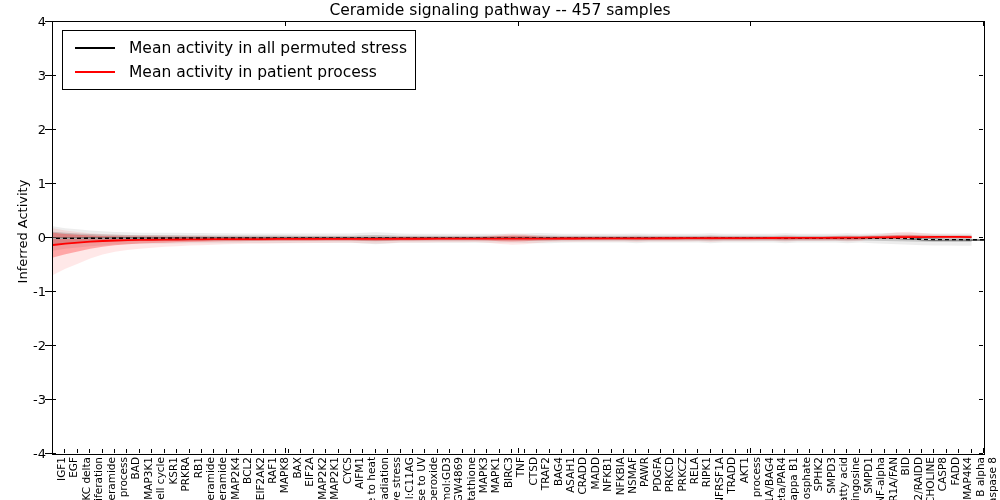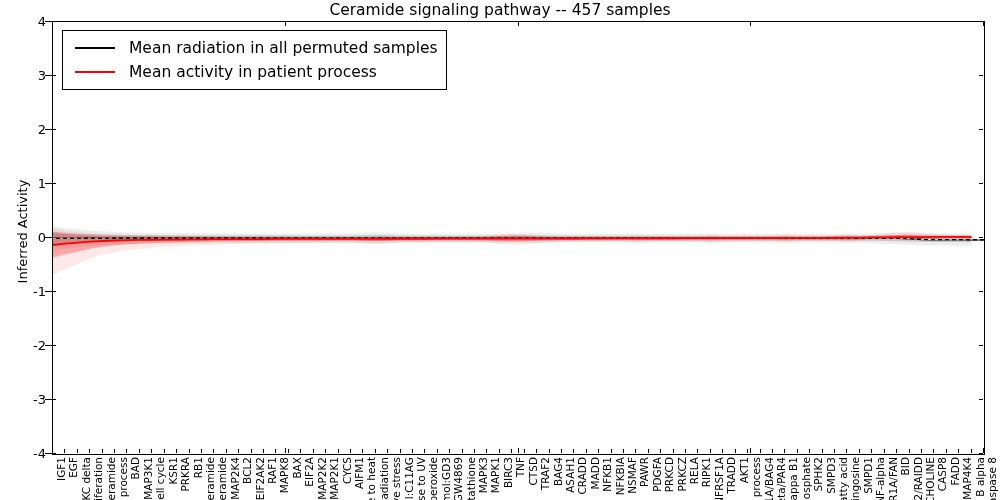--- a/index.html
+++ b/index.html
@@ -336,21 +336,21 @@
         <path d="M0.00,210.87 L12.41,212.11 L24.83,212.87 L37.24,213.52 L49.65,213.95 L62.07,214.22 L74.48,214.38 L86.89,214.49 L99.31,214.60 L111.72,214.70 L124.13,214.76 L136.55,214.81 L148.96,214.87 L161.37,214.92 L173.79,214.97 L186.20,214.97 L198.61,215.03 L211.03,215.03 L223.44,215.08 L235.85,215.08 L248.27,215.08 L260.68,215.14 L273.09,215.14 L285.51,215.14 L297.92,215.14 L310.33,215.03 L322.75,214.92 L335.16,215.03 L347.57,215.14 L359.99,215.19 L372.40,215.19 L384.81,215.19 L397.23,215.19 L409.64,215.19 L422.05,215.19 L434.47,214.81 L446.88,214.11 L459.29,213.57 L471.71,213.84 L484.12,214.49 L496.53,214.92 L508.95,215.03 L521.36,215.08 L533.77,215.08 L546.19,215.08 L558.60,215.08 L571.01,215.08 L583.43,214.92 L595.84,215.03 L608.25,215.08 L620.67,215.08 L633.08,215.08 L645.49,215.08 L657.91,214.81 L670.32,215.03 L682.73,215.08 L695.15,215.03 L707.56,215.03 L719.97,215.03 L732.39,214.70 L744.80,214.92 L757.21,214.97 L769.63,214.97 L782.04,214.97 L794.45,214.70 L806.87,214.81 L819.28,214.38 L831.69,213.73 L844.11,213.03 L856.52,212.76 L868.93,213.41 L881.35,213.95 L893.76,214.16 L906.17,214.27 L918.59,214.38 L918.59,216.11 L906.17,216.00 L893.76,216.00 L881.35,216.00 L868.93,215.89 L856.52,215.68 L844.11,215.78 L831.69,216.00 L819.28,216.43 L806.87,217.62 L794.45,217.84 L782.04,217.51 L769.63,217.57 L757.21,217.57 L744.80,217.62 L732.39,217.94 L719.97,217.62 L707.56,217.62 L695.15,217.67 L682.73,217.67 L670.32,217.73 L657.91,218.05 L645.49,217.73 L633.08,217.78 L620.67,217.78 L608.25,217.84 L595.84,217.89 L583.43,218.05 L571.01,217.84 L558.60,217.84 L546.19,217.89 L533.77,217.89 L521.36,217.94 L508.95,218.00 L496.53,218.16 L484.12,218.59 L471.71,219.24 L459.29,219.51 L446.88,219.13 L434.47,218.48 L422.05,218.16 L409.64,218.21 L397.23,218.27 L384.81,218.27 L372.40,218.32 L359.99,218.38 L347.57,218.43 L335.16,218.70 L322.75,218.92 L310.33,218.70 L297.92,218.54 L285.51,218.54 L273.09,218.59 L260.68,218.65 L248.27,218.70 L235.85,218.81 L223.44,218.86 L211.03,218.97 L198.61,219.08 L186.20,219.19 L173.79,219.35 L161.37,219.56 L148.96,219.78 L136.55,220.00 L124.13,220.32 L111.72,220.64 L99.31,221.08 L86.89,221.62 L74.48,222.37 L62.07,223.24 L49.65,224.75 L37.24,226.80 L24.83,229.50 L12.41,232.20 L0.00,235.44 Z" fill="#ff0000" fill-opacity="0.28" stroke="none"></path>
         <path d="M0.00,216.27 L12.41,216.22 L24.83,216.22 L37.24,216.16 L49.65,216.22 L62.07,216.11 L74.48,216.16 L86.89,216.11 L99.31,216.11 L111.72,216.16 L124.13,216.11 L136.55,216.16 L148.96,216.11 L161.37,216.11 L173.79,216.16 L186.20,216.11 L198.61,216.11 L211.03,216.11 L223.44,216.16 L235.85,216.11 L248.27,216.11 L260.68,216.11 L273.09,216.11 L285.51,216.11 L297.92,216.16 L310.33,216.11 L322.75,216.11 L335.16,216.16 L347.57,216.11 L359.99,216.11 L372.40,216.16 L384.81,216.11 L397.23,216.11 L409.64,216.16 L422.05,216.11 L434.47,216.11 L446.88,216.11 L459.29,216.11 L471.71,216.11 L484.12,216.11 L496.53,216.11 L508.95,216.11 L521.36,216.11 L533.77,216.11 L546.19,216.11 L558.60,216.11 L571.01,216.11 L583.43,216.11 L595.84,216.11 L608.25,216.11 L620.67,216.11 L633.08,216.11 L645.49,216.11 L657.91,216.16 L670.32,216.11 L682.73,216.11 L695.15,216.11 L707.56,216.11 L719.97,216.11 L732.39,216.16 L744.80,216.11 L757.21,216.11 L769.63,216.11 L782.04,216.11 L794.45,216.16 L806.87,216.11 L819.28,216.16 L831.69,216.16 L844.11,216.22 L856.52,216.65 L868.93,217.35 L881.35,217.62 L893.76,217.73 L906.17,217.78 L918.59,217.84 L931.00,217.89 " fill="none" stroke="#000000" stroke-width="1.6"></path>
         <path d="M0.00,216.27 L12.41,216.22 L24.83,216.22 L37.24,216.16 L49.65,216.22 L62.07,216.11 L74.48,216.16 L86.89,216.11 L99.31,216.11 L111.72,216.16 L124.13,216.11 L136.55,216.16 L148.96,216.11 L161.37,216.11 L173.79,216.16 L186.20,216.11 L198.61,216.11 L211.03,216.11 L223.44,216.16 L235.85,216.11 L248.27,216.11 L260.68,216.11 L273.09,216.11 L285.51,216.11 L297.92,216.16 L310.33,216.11 L322.75,216.11 L335.16,216.16 L347.57,216.11 L359.99,216.11 L372.40,216.16 L384.81,216.11 L397.23,216.11 L409.64,216.16 L422.05,216.11 L434.47,216.11 L446.88,216.11 L459.29,216.11 L471.71,216.11 L484.12,216.11 L496.53,216.11 L508.95,216.11 L521.36,216.11 L533.77,216.11 L546.19,216.11 L558.60,216.11 L571.01,216.11 L583.43,216.11 L595.84,216.11 L608.25,216.11 L620.67,216.11 L633.08,216.11 L645.49,216.11 L657.91,216.16 L670.32,216.11 L682.73,216.11 L695.15,216.11 L707.56,216.11 L719.97,216.11 L732.39,216.16 L744.80,216.11 L757.21,216.11 L769.63,216.11 L782.04,216.11 L794.45,216.16 L806.87,216.11 L819.28,216.16 L831.69,216.16 L844.11,216.22 L856.52,216.65 L868.93,217.35 L881.35,217.62 L893.76,217.73 L906.17,217.78 L918.59,217.84 L931.00,217.89 " fill="none" stroke="#ffffff" stroke-width="0.9" stroke-dasharray="3,4"></path>
         <path d="M0.00,223.02 L12.41,221.67 L24.83,220.59 L37.24,219.67 L49.65,219.02 L62.07,218.48 L74.48,218.16 L86.89,217.89 L99.31,217.73 L111.72,217.62 L124.13,217.51 L136.55,217.40 L148.96,217.30 L161.37,217.19 L173.79,217.13 L186.20,217.08 L198.61,217.08 L211.03,217.03 L223.44,216.97 L235.85,216.97 L248.27,216.92 L260.68,216.92 L273.09,216.86 L285.51,216.86 L297.92,216.86 L310.33,216.81 L322.75,216.81 L335.16,216.81 L347.57,216.76 L359.99,216.76 L372.40,216.76 L384.81,216.70 L397.23,216.70 L409.64,216.65 L422.05,216.65 L434.47,216.65 L446.88,216.59 L459.29,216.59 L471.71,216.54 L484.12,216.54 L496.53,216.54 L508.95,216.49 L521.36,216.49 L533.77,216.43 L546.19,216.43 L558.60,216.38 L571.01,216.38 L583.43,216.32 L595.84,216.32 L608.25,216.27 L620.67,216.27 L633.08,216.22 L645.49,216.22 L657.91,216.16 L670.32,216.16 L682.73,216.11 L695.15,216.11 L707.56,216.05 L719.97,216.00 L732.39,215.95 L744.80,215.89 L757.21,215.84 L769.63,215.78 L782.04,215.73 L794.45,215.68 L806.87,215.57 L819.28,215.46 L831.69,215.35 L844.11,215.24 L856.52,215.14 L868.93,215.03 L881.35,214.97 L893.76,214.97 L906.17,214.97 L918.59,215.03 " fill="none" stroke="#ff0000" stroke-width="1.8"></path>
       </svg>
   </div>
 
   <div id="legend">
     <div class="legend-row">
       <div class="legend-swatch" style="background:#000000"></div>
-      <div class="legend-text">Mean radiation in all permuted samples</div>
+      <div class="legend-text">Mean activity in all permuted stress</div>
     </div>
     <div class="legend-row">
       <div class="legend-swatch" style="background:#ff0000"></div>
       <div class="legend-text">Mean activity in patient process</div>
     </div>
   </div>
 
 </div>
 
 </body></html>

